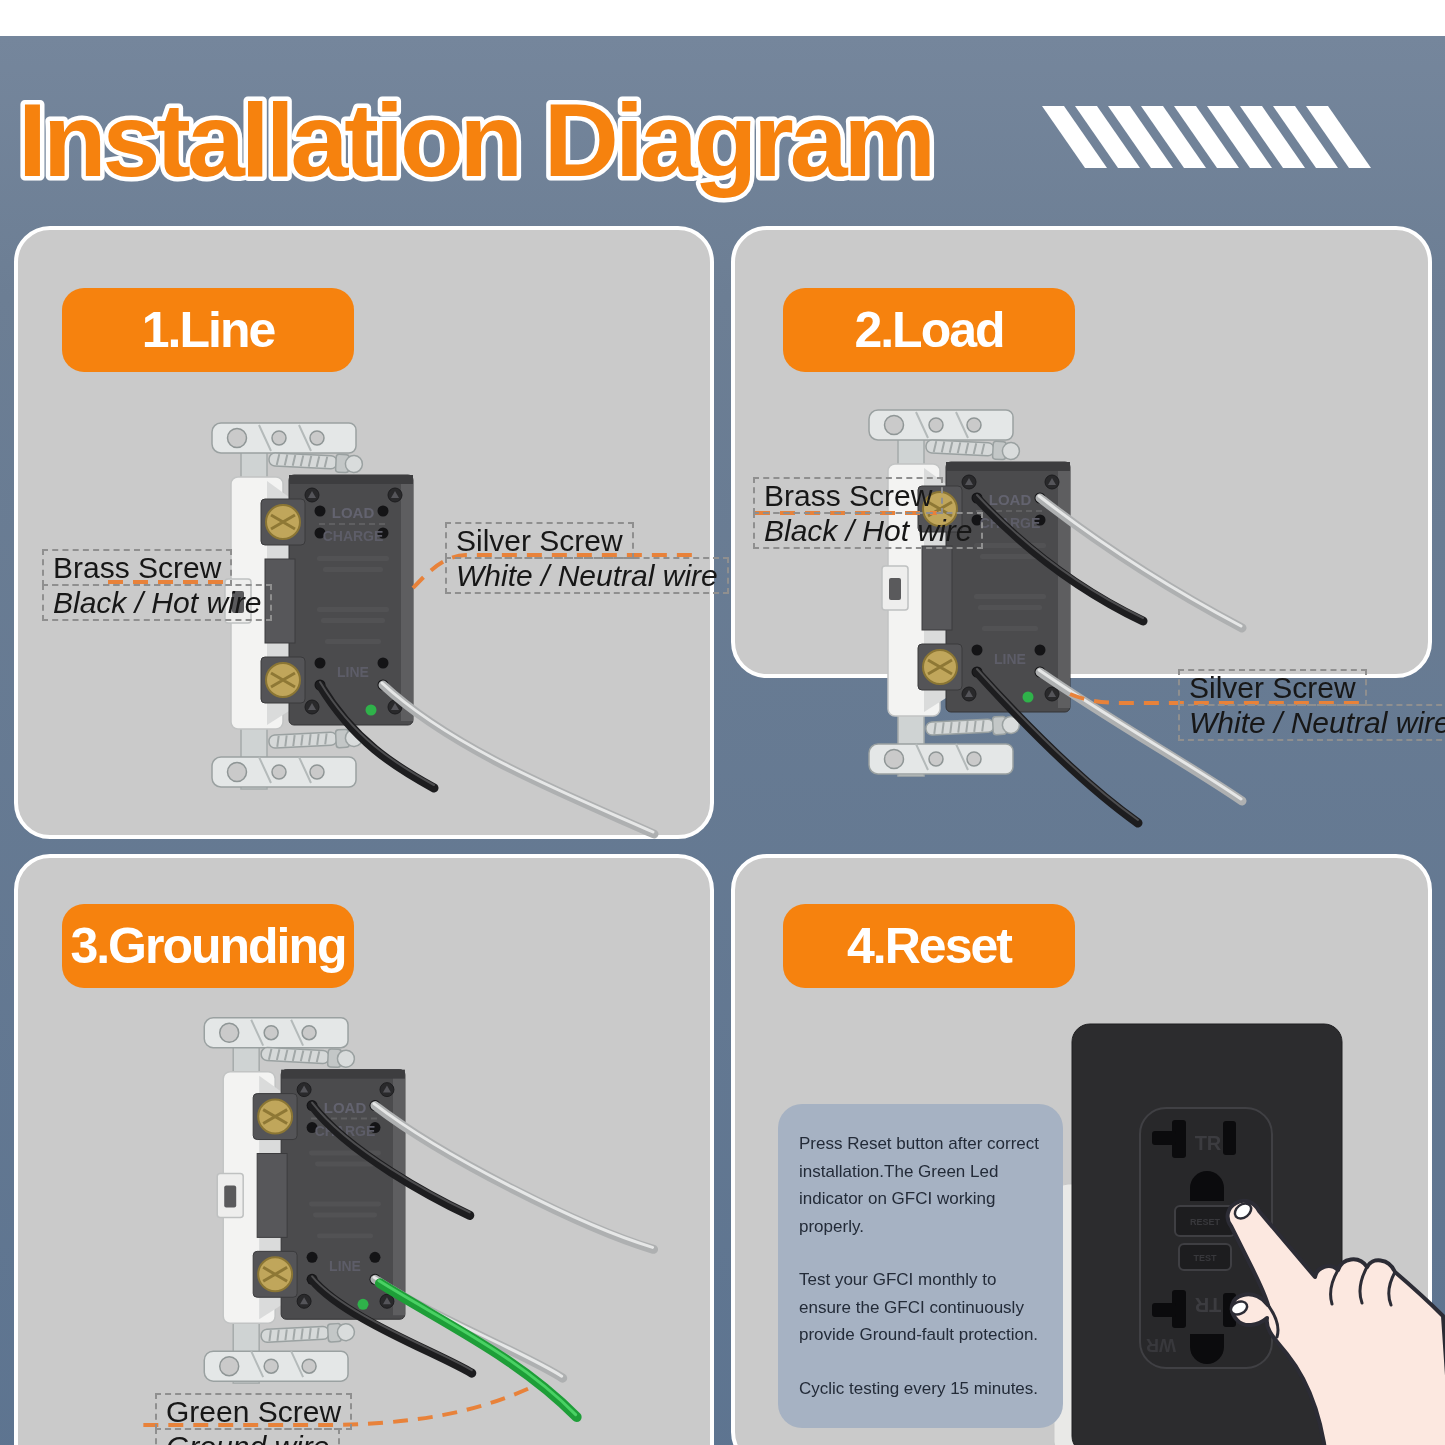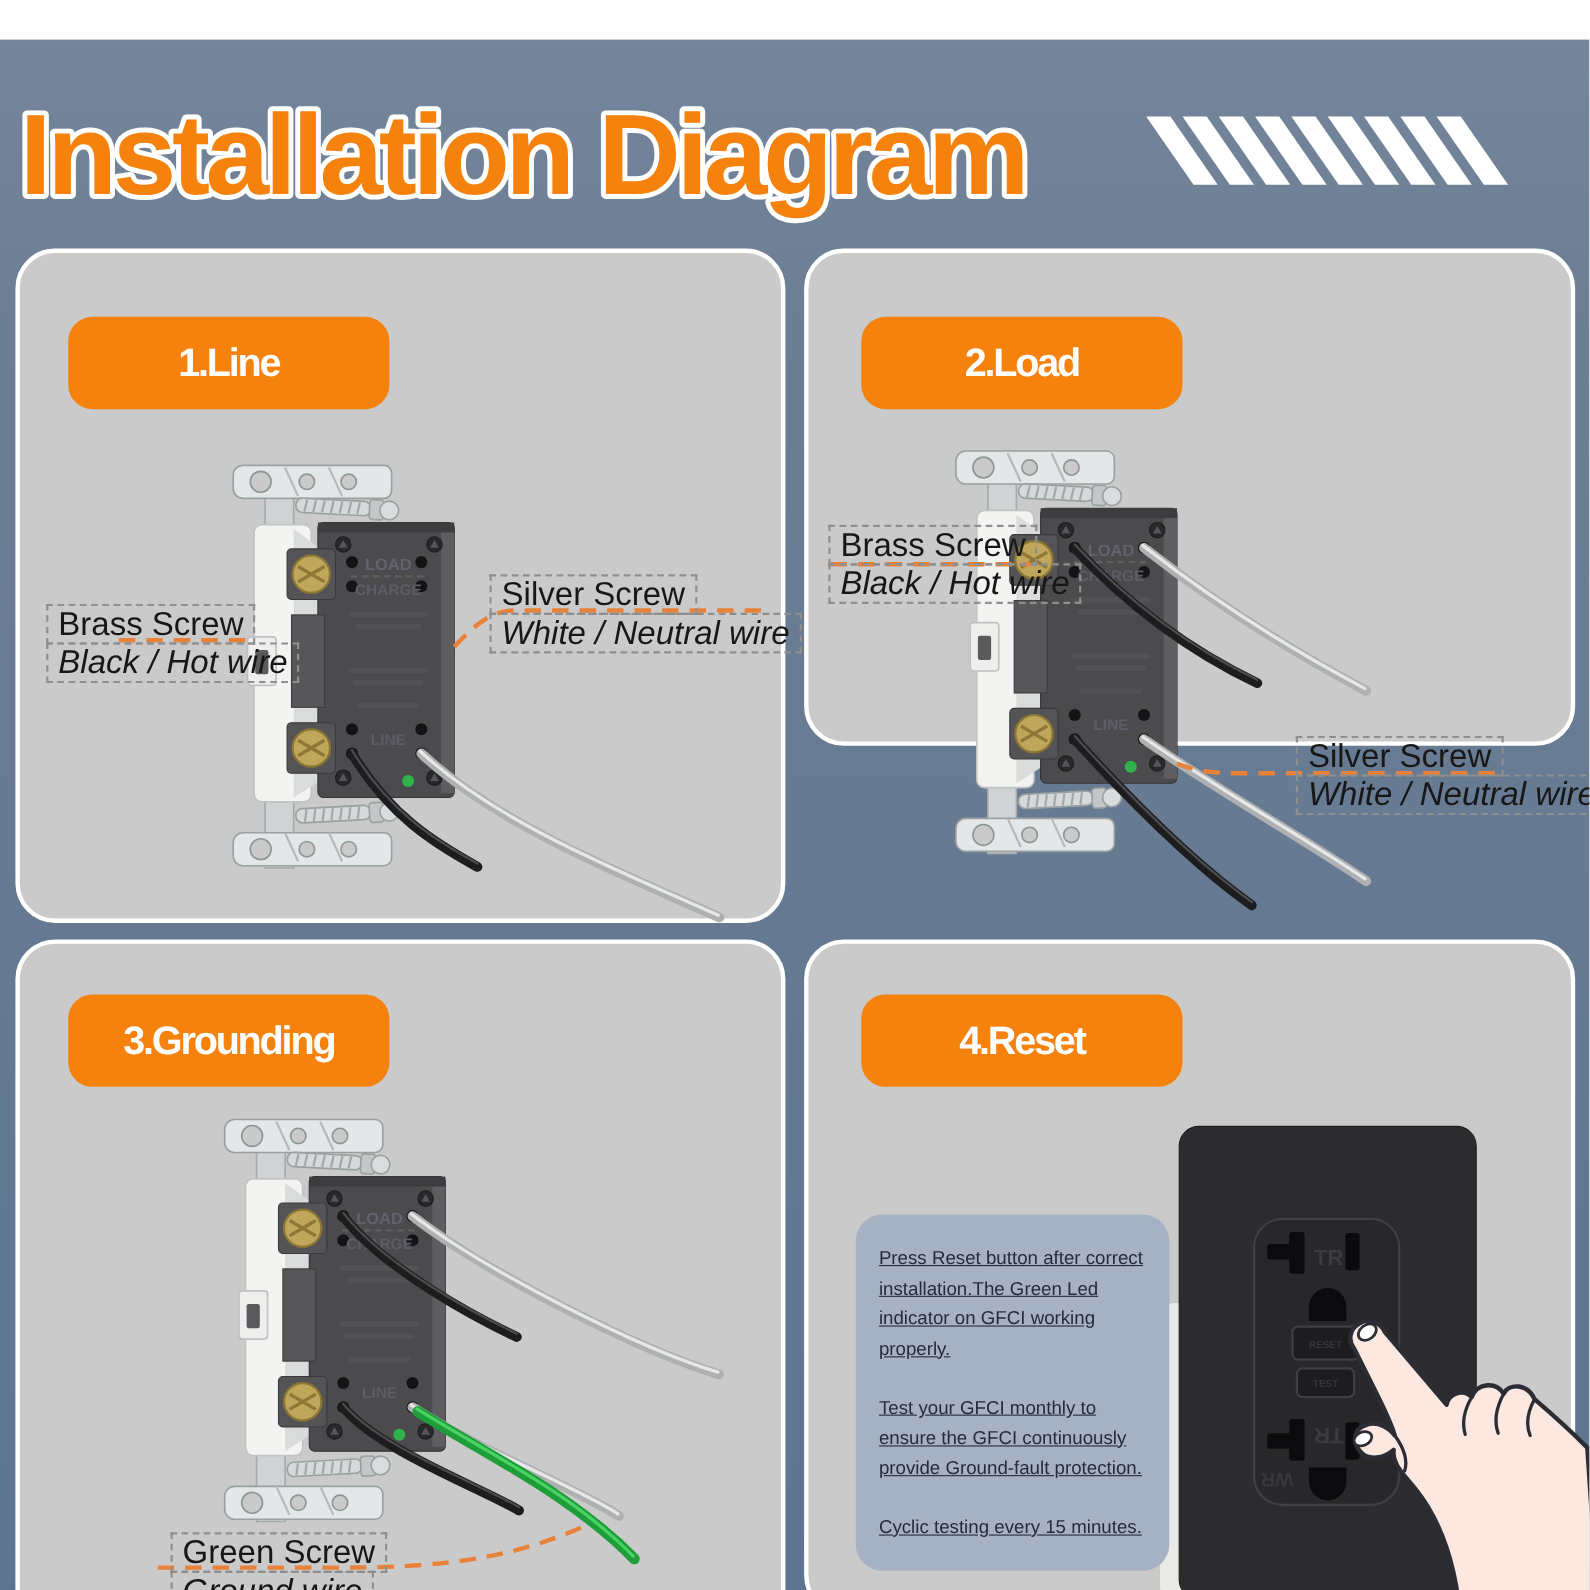--- a/index.html
+++ b/index.html
@@ -16,34 +16,34 @@
   }
   #p1{left:14px;top:190px;width:700px;height:613px;}
   #p2{left:731px;top:190px;width:701px;height:452px;}
   #p3{left:14px;top:818px;width:700px;height:686px;}
   #p4{left:731px;top:818px;width:701px;height:614px;}
   .art{position:absolute;left:-4px;top:-4px;width:700px;height:613px;overflow:visible;}
   #p4 .art{height:614px;}
   .pill{
     position:absolute;width:292px;height:84px;background:#f6820e;border-radius:22px;
     display:flex;align-items:center;justify-content:center;
-    color:#ffffff;font-weight:bold;font-size:36px;letter-spacing:-2px;
+    color:#ffffff;font-weight:bold;font-size:50px;letter-spacing:-2px;
   }
   .label{position:absolute;color:#171717;font-size:30px;line-height:33px;}
   .label .ln{
     display:table;border:2px dashed #8f8f8f;padding:0 9px;height:33px;
     white-space:nowrap;background:transparent;
   }
   .label .ln + .ln{margin-top:-2px;font-style:italic;}
   .infobox{
     position:absolute;left:43px;top:246px;width:285px;height:324px;box-sizing:border-box;
     background:#a6b2c3;border-radius:24px;padding:26px 21px;
     color:#232b38;font-size:17px;line-height:1.62;
   }
-  .infobox p{margin:0 0 26px 0;text-decoration:underline;}
+  .infobox p{margin:0 0 26px 0;}
   .infobox p:last-child{margin-bottom:0;}
   svg text{font-family:"Liberation Sans",sans-serif;}
 </style>
 </head>
 <body>
 
 <svg width="0" height="0" style="position:absolute" aria-hidden="true">
   <defs>
     <symbol id="gfci" viewBox="0 0 260 400" overflow="visible">
       <g>

